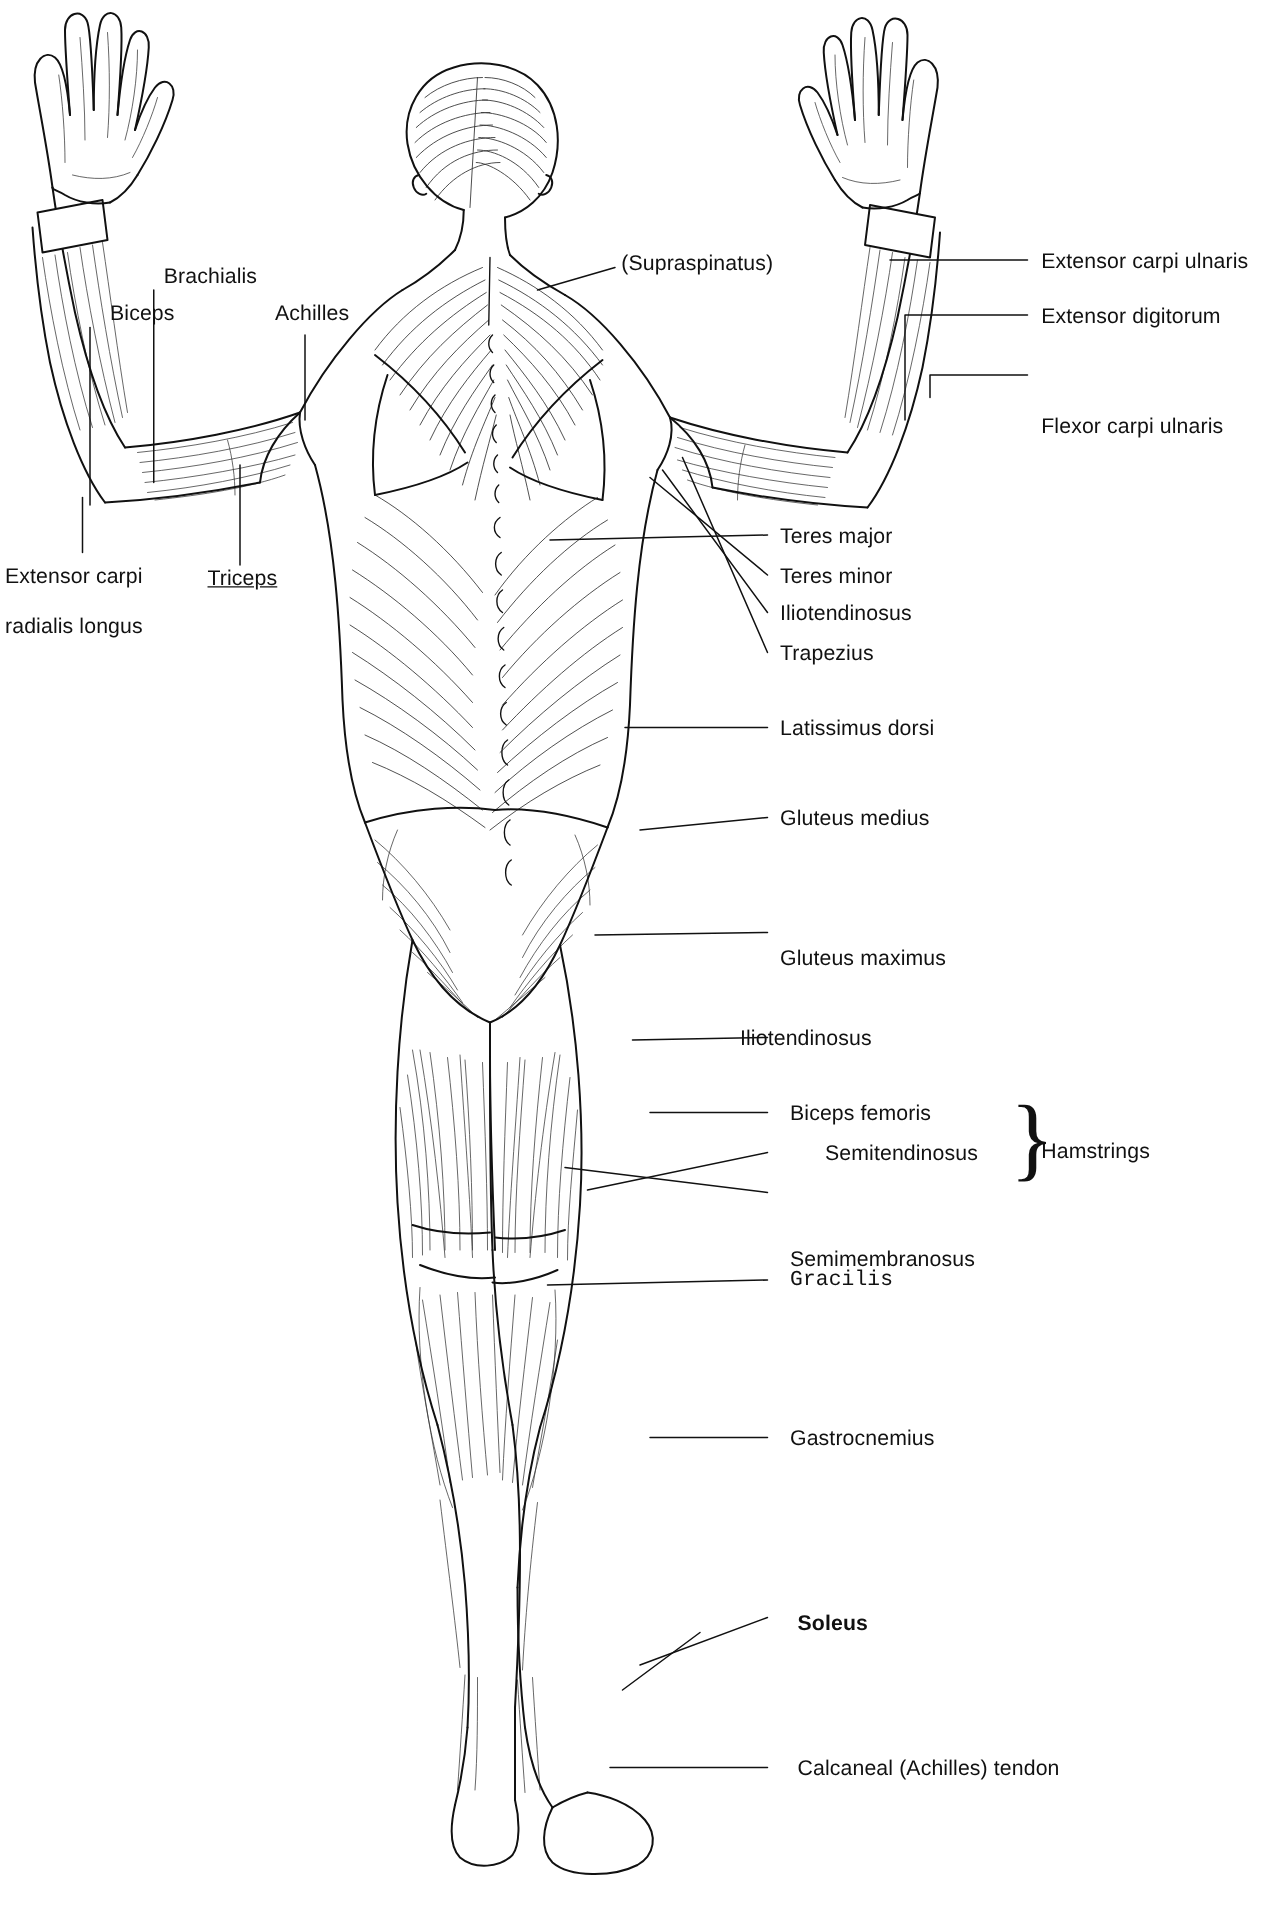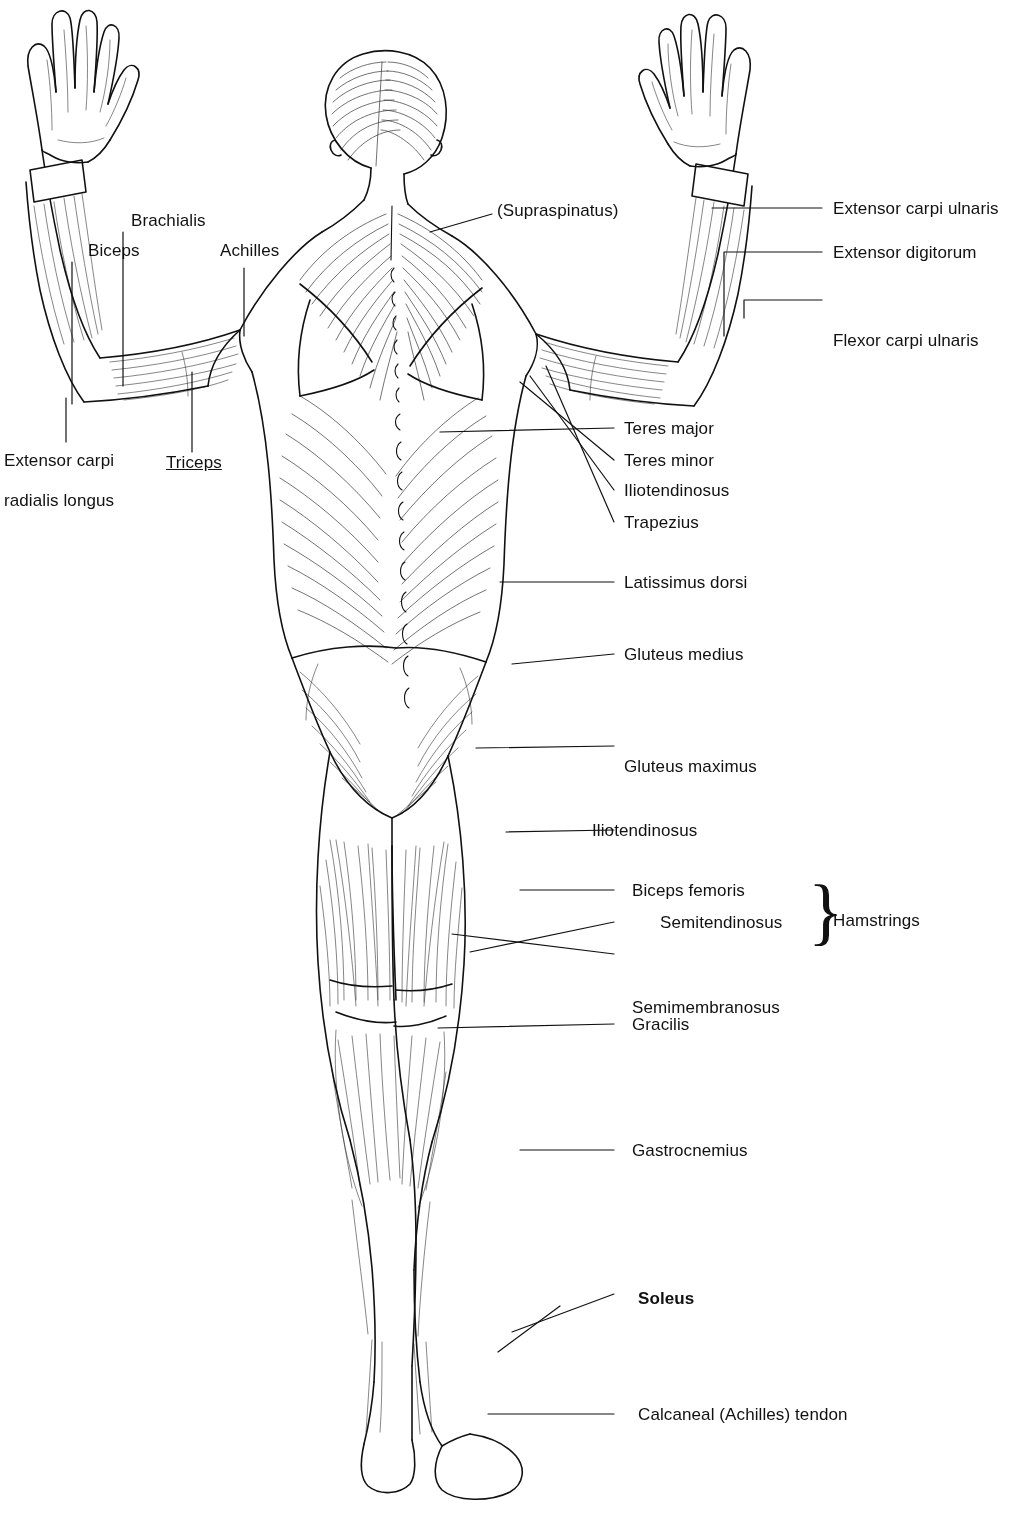--- a/index.html
+++ b/index.html
@@ -438,18 +438,18 @@
   <div class="label right" style="left:624px; top:644px;">Gluteus medius</div>
   <div class="label right" style="left:624px; top:736px;margin-top:20px;">Gluteus maximus</div>
   <div class="label right" style="left:592px; top:820px;">Iliotendinosus</div>
 
   <div class="label right" style="left:632px; top:880px;">Biceps femoris</div>
   <div class="label right" style="left:632px; top:912px;margin-left:28px;">Semitendinosus</div>
   <div class="label right" style="left:632px; top:997px;">Semimembranosus</div>
   <div class="brace" style="left:808px; top:874px;">}</div>
   <div class="label right" style="left:833px; top:910px;">Hamstrings</div>
 
-  <div class="label right" style="left:632px; top:1014px;">Gracilis</div>
+  <div class="label right" style="left:632px; top:1014px;font-family:Liberation Mono, monospace;">Gracilis</div>
   <div class="label right" style="left:632px; top:1140px;">Gastrocnemius</div>
   <div class="label right" style="left:638px; top:1288px;font-weight:bold;">Soleus</div>
   <div class="label right" style="left:638px; top:1404px;">Calcaneal (Achilles) tendon</div>
 
 </div>
 
 </body></html>

